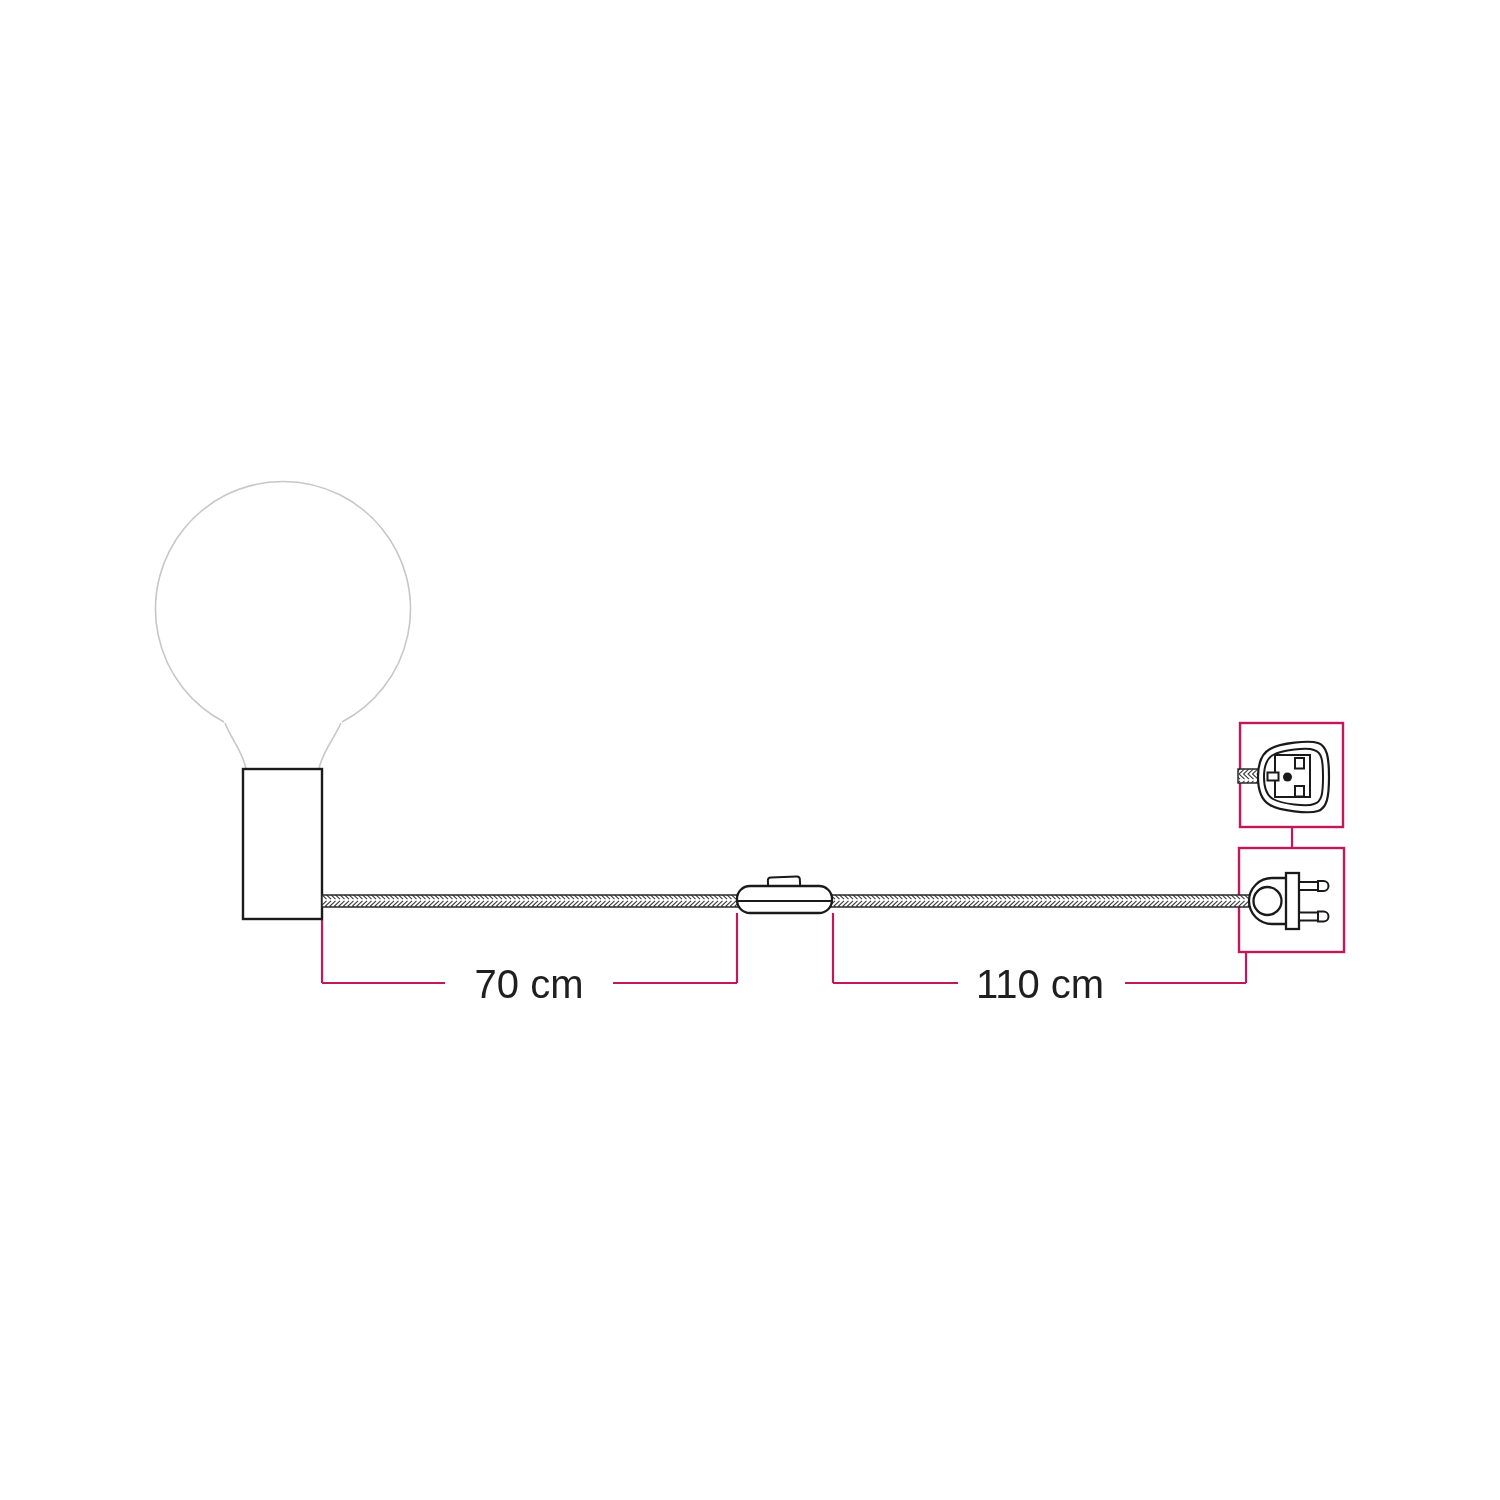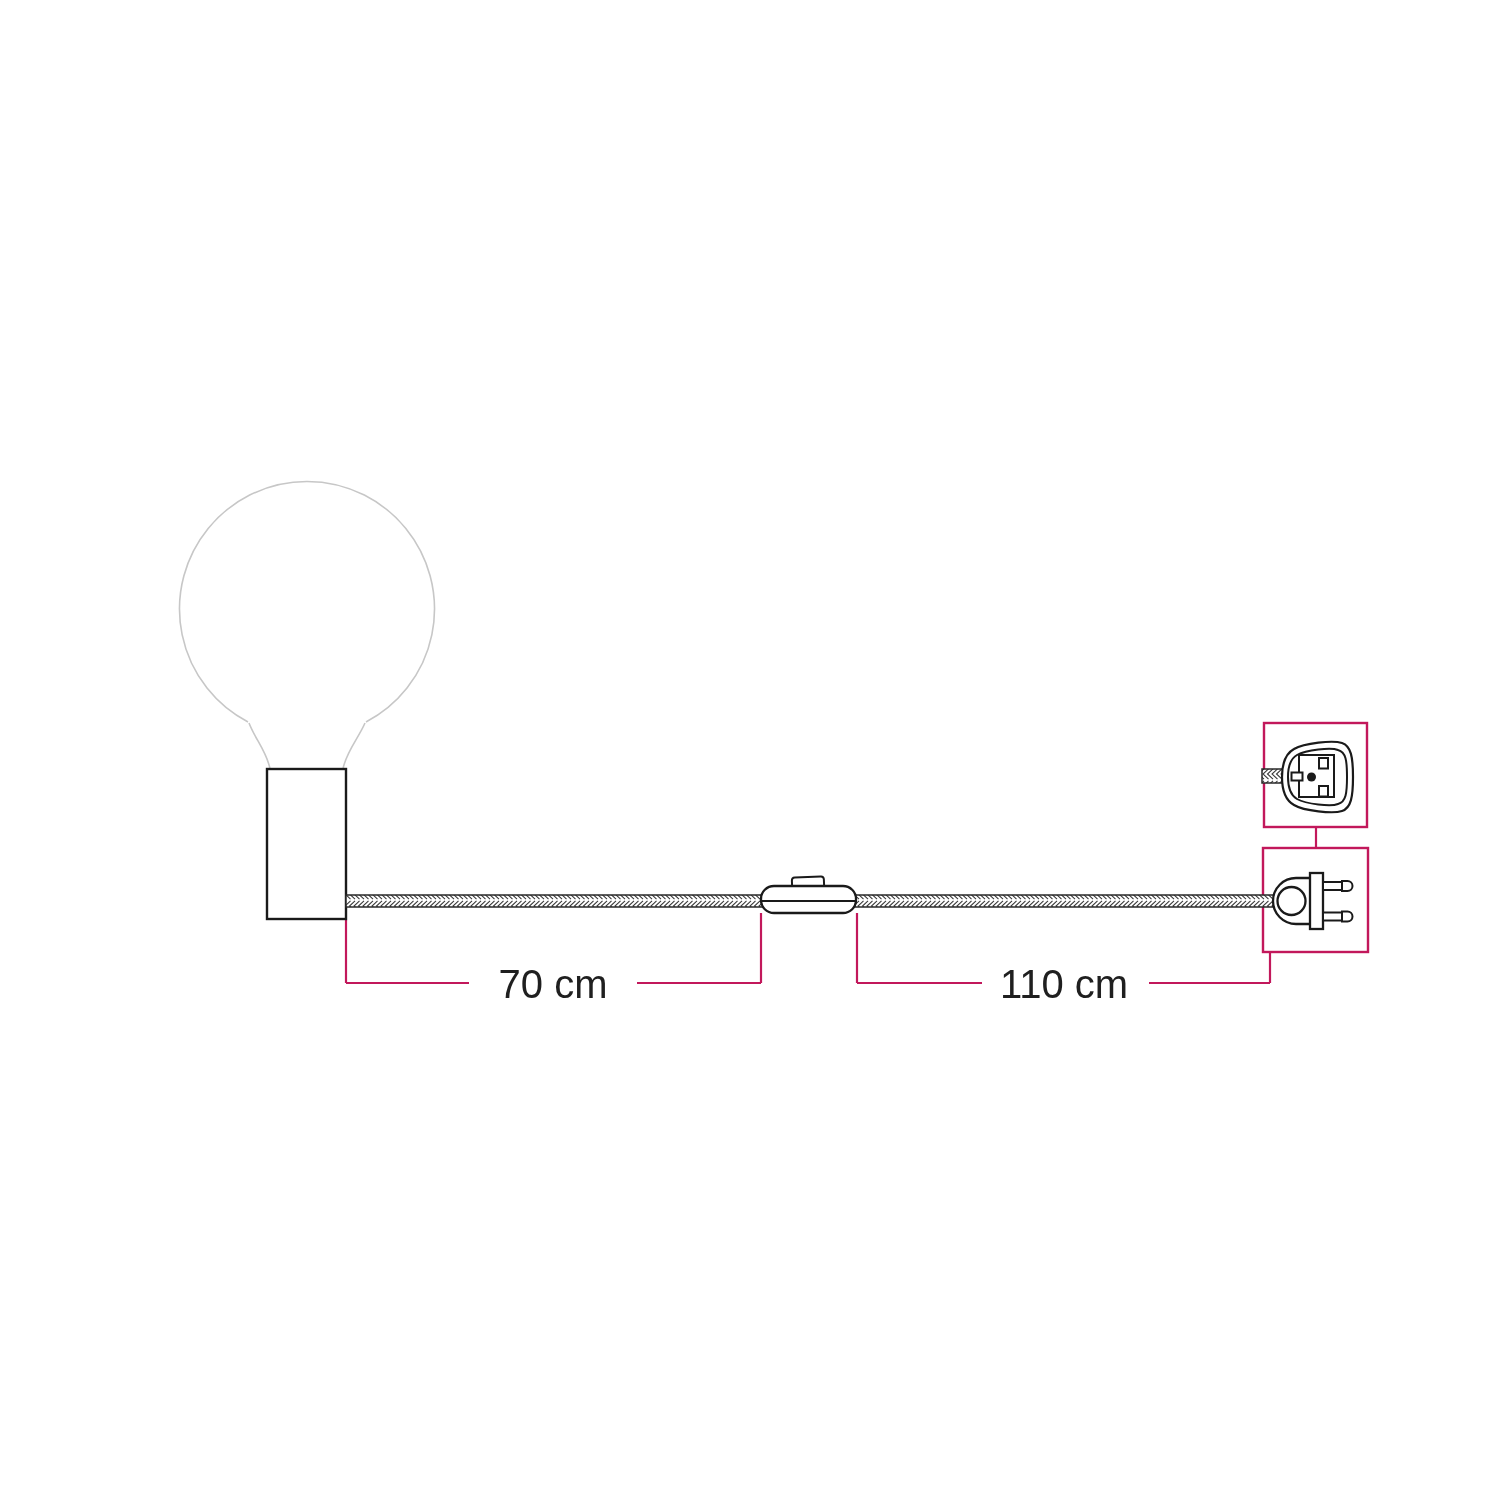--- a/index.html
+++ b/index.html
@@ -2,21 +2,21 @@
 <html><head>
 <meta charset="utf-8">
 <style>
   html, body { margin: 0; padding: 0; }
   body {
     width: 1500px; height: 1500px;
     background: #ffffff;
     font-family: "Liberation Sans", sans-serif;
     overflow: hidden;
   }
-  .stage { position: relative; width: 1204px; height: 1500px; margin-left: 24px; }
+  .stage { position: relative; width: 1204px; height: 1500px; }
   svg.diagram { position: absolute; left: 0; top: 0; display: block; }
   text.dim-label {
     font-family: "Liberation Sans", sans-serif;
     font-size: 40px;
     fill: #1f1f1f;
   }
 </style>
 </head>
 <body>
 

